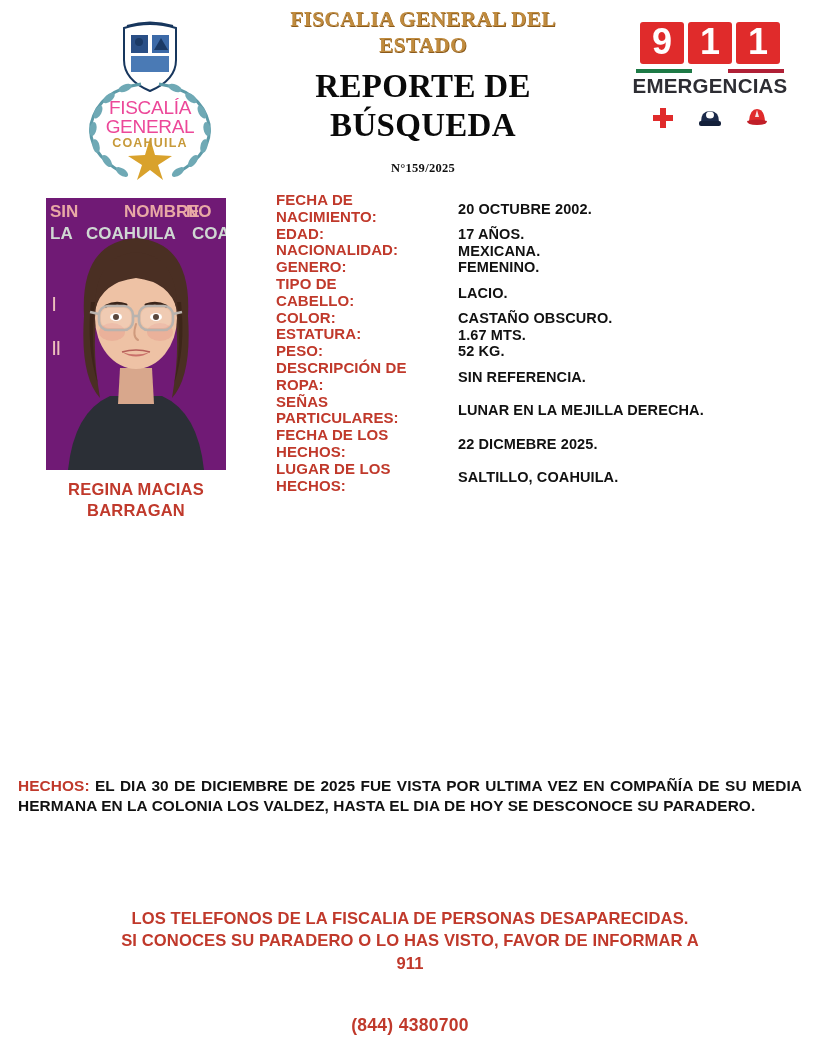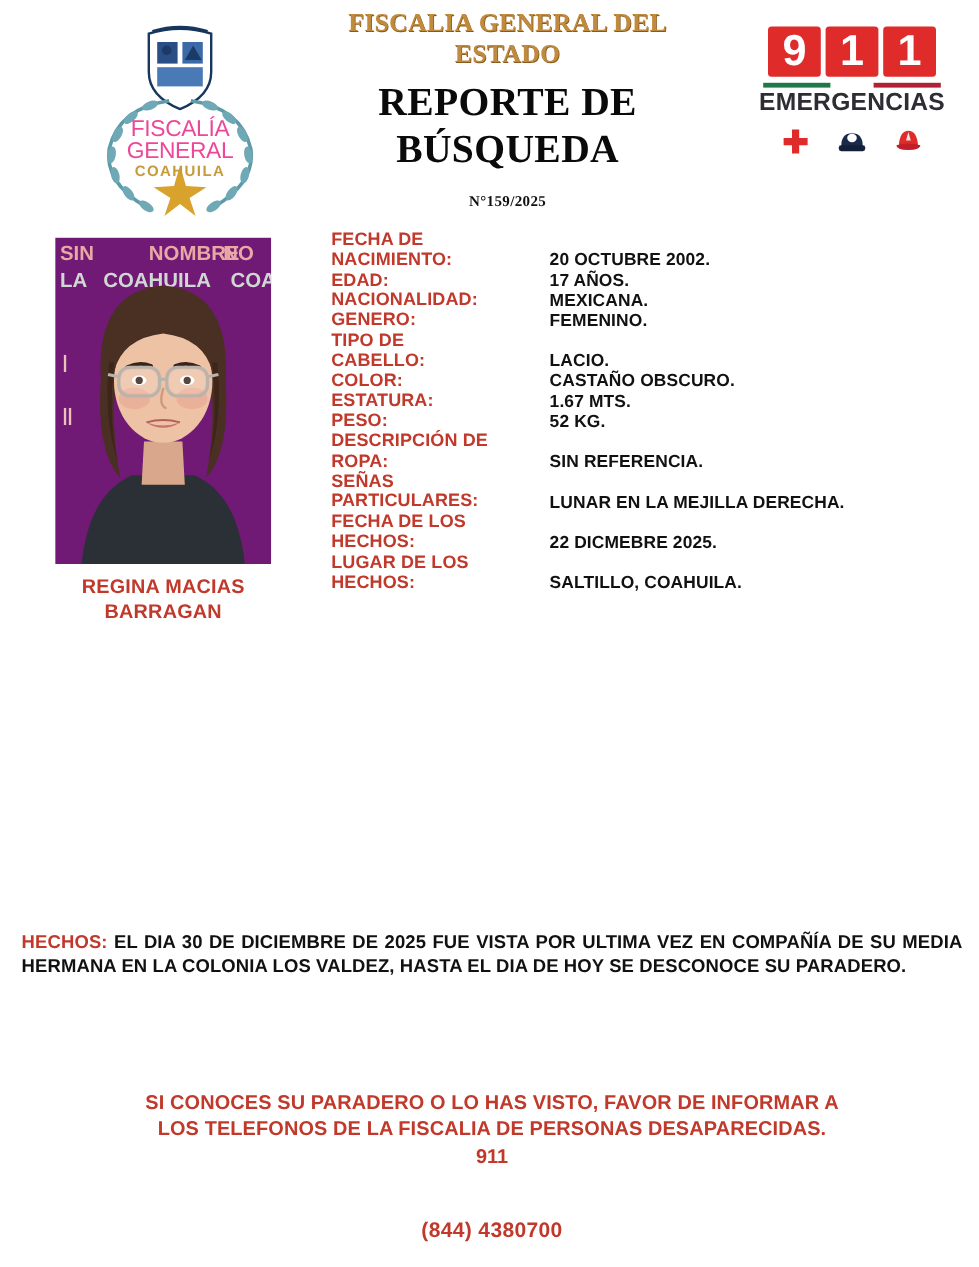--- a/index.html
+++ b/index.html
@@ -202,21 +202,21 @@
 
   
   .data-table {
     position: absolute;
     left: 276px;
     top: 2px;
     width: 520px;
   }
   .data-row {
     display: flex;
-    align-items: flex-end;
+    align-items: center;
     width: 100%;
   }
   .data-label {
     width: 182px;
     flex: 0 0 182px;
     font-size: 15px;
     font-weight: bold;
     color: #c0392b;
     line-height: 1.12;
     letter-spacing: 0.1px;
@@ -507,20 +507,20 @@
       </div>
   </div>
 
   <div class="hechos">
     <span class="hechos-label">HECHOS:</span>
     <span>EL DIA 30 DE DICIEMBRE DE 2025 FUE VISTA POR ULTIMA VEZ EN COMPAÑÍA DE SU MEDIA HERMANA EN LA COLONIA LOS VALDEZ, HASTA EL DIA DE HOY SE DESCONOCE SU PARADERO.</span>
   </div>
 
   <div class="footer">
     <div class="footer-msg">
+      <div>LOS TELEFONOS DE LA FISCALIA DE PERSONAS DESAPARECIDAS.</div>
       <div>SI CONOCES SU PARADERO O LO HAS VISTO, FAVOR DE INFORMAR A</div>
-      <div>LOS TELEFONOS DE LA FISCALIA DE PERSONAS DESAPARECIDAS.</div>
     </div>
     <div class="footer-911">911</div>
     <div class="footer-phone">(844) 4380700</div>
   </div>
 
 </div>
 
 </body></html>

